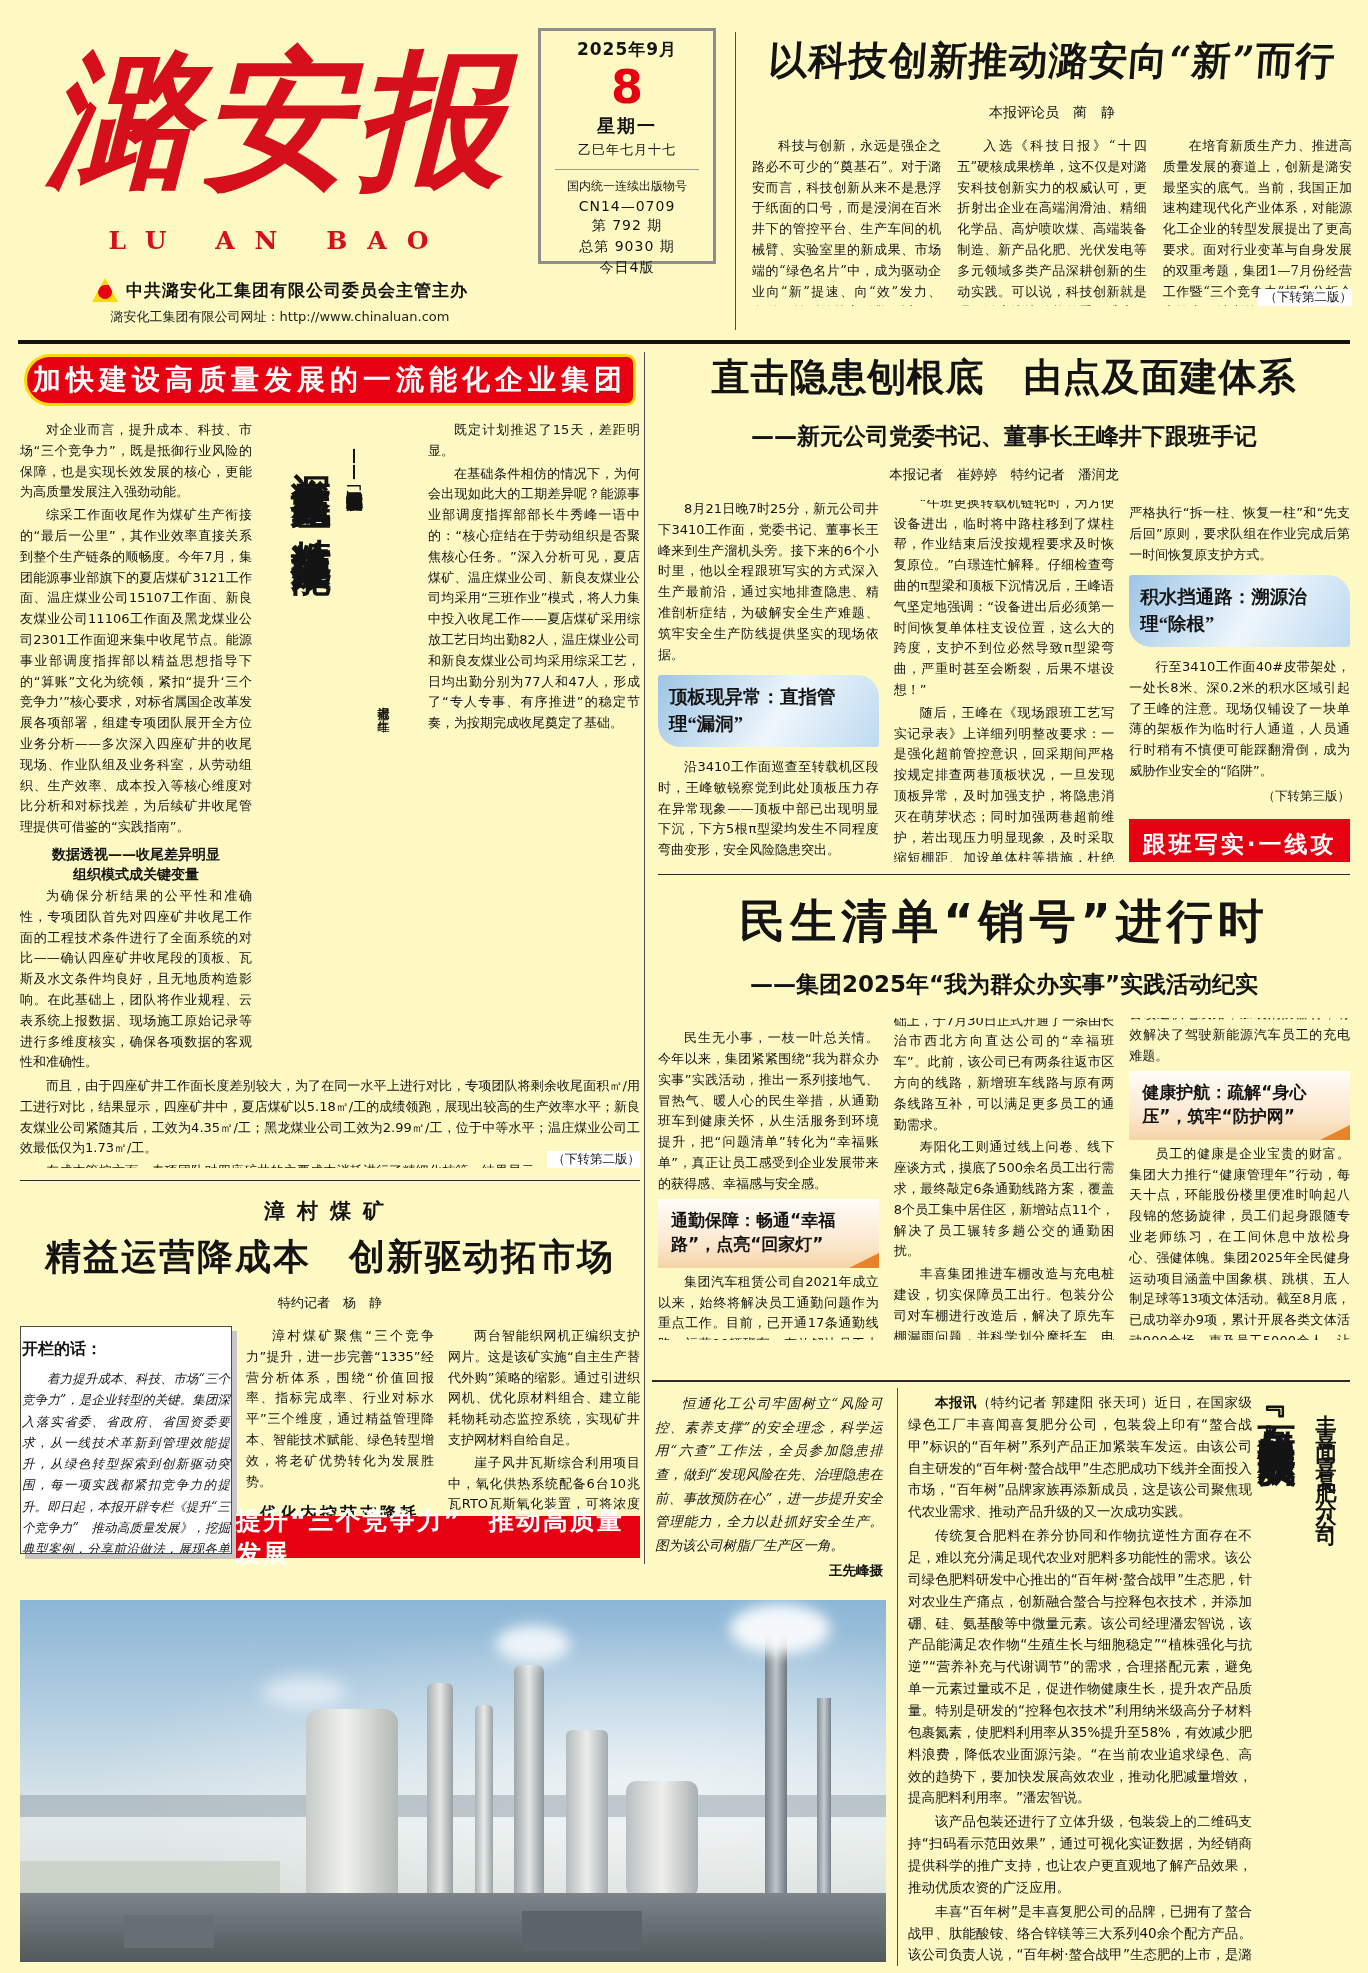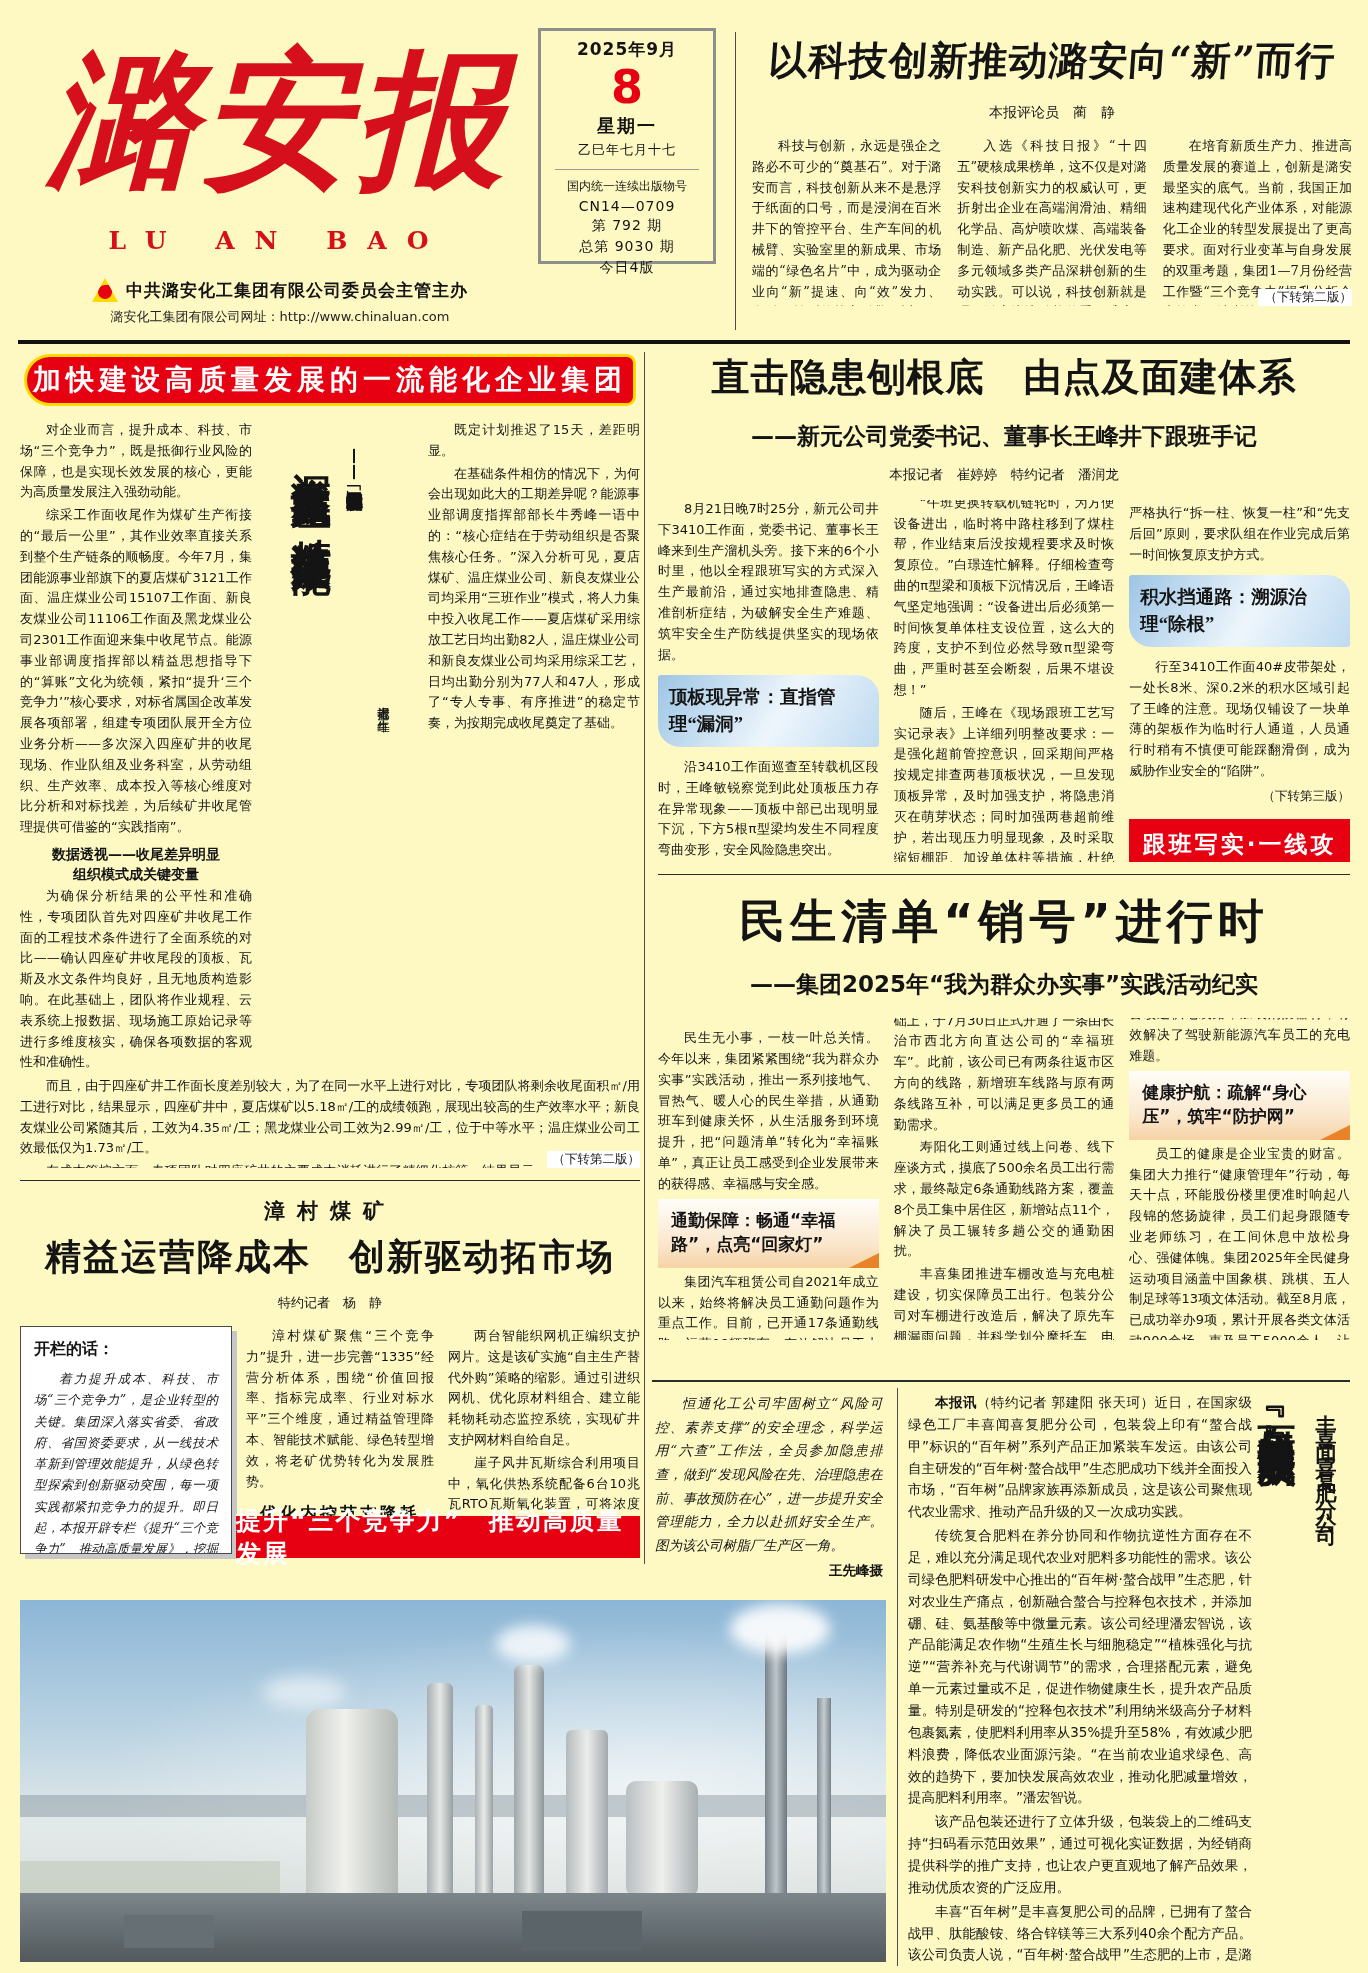--- a/index.html
+++ b/index.html
@@ -53,21 +53,21 @@
   .v-byline{font-size:12.5px;padding-top:255px;}
   .rev-c2{flex:1;overflow:hidden;}
   .rev-sub{display:block;text-align:center;font-weight:900;font-size:14px;margin:8px 0 2px;}
   .rev-cont{position:relative;margin-top:8px;height:92px;overflow:hidden;}
   .rule-thin{border-top:1.5px solid #2a2a2a;margin-top:12px;}
   .zc-kicker{margin-top:16px;text-align:center;font-size:21px;font-weight:bold;letter-spacing:12px;}
   .zc-headline{margin-top:8px;text-align:center;font-size:36px;font-weight:900;letter-spacing:2px;}
   .zc-byline{margin-top:12px;text-align:center;font-size:13px;}
   .zc-cols{margin-top:14px;display:flex;gap:14px;height:234px;}
   .kailan{width:212px;flex:none;border:1px solid #4a4a4a;box-shadow:5px 5px 0 #c7c7c7;box-sizing:border-box;
-    padding:12px 13px;height:228px;overflow:hidden;background:#fff;}
+    padding:12px 1px;height:228px;overflow:hidden;background:#fff;}
   .kailan-title{font-size:16px;font-weight:bold;margin-bottom:8px;}
   .kailan-body{font-size:12.5px;line-height:1.7;}
   .zc-c2{width:188px;flex:none;overflow:hidden;}
   .zc-sub{display:block;text-align:center;font-weight:900;font-size:17px;letter-spacing:3px;
     margin:10px 4px 8px;padding-bottom:5px;border-bottom:4px double #c00000;}
   .zc-c3{flex:1;overflow:hidden;}
   .slogan{position:relative;z-index:3;margin:-44px 0 0 216px;width:404px;height:42px;background:#e60012;color:#fff;
     font-weight:900;font-size:25px;letter-spacing:2px;display:flex;align-items:center;justify-content:center;}
   
   .right-sec{left:658px;top:352px;width:692px;}

